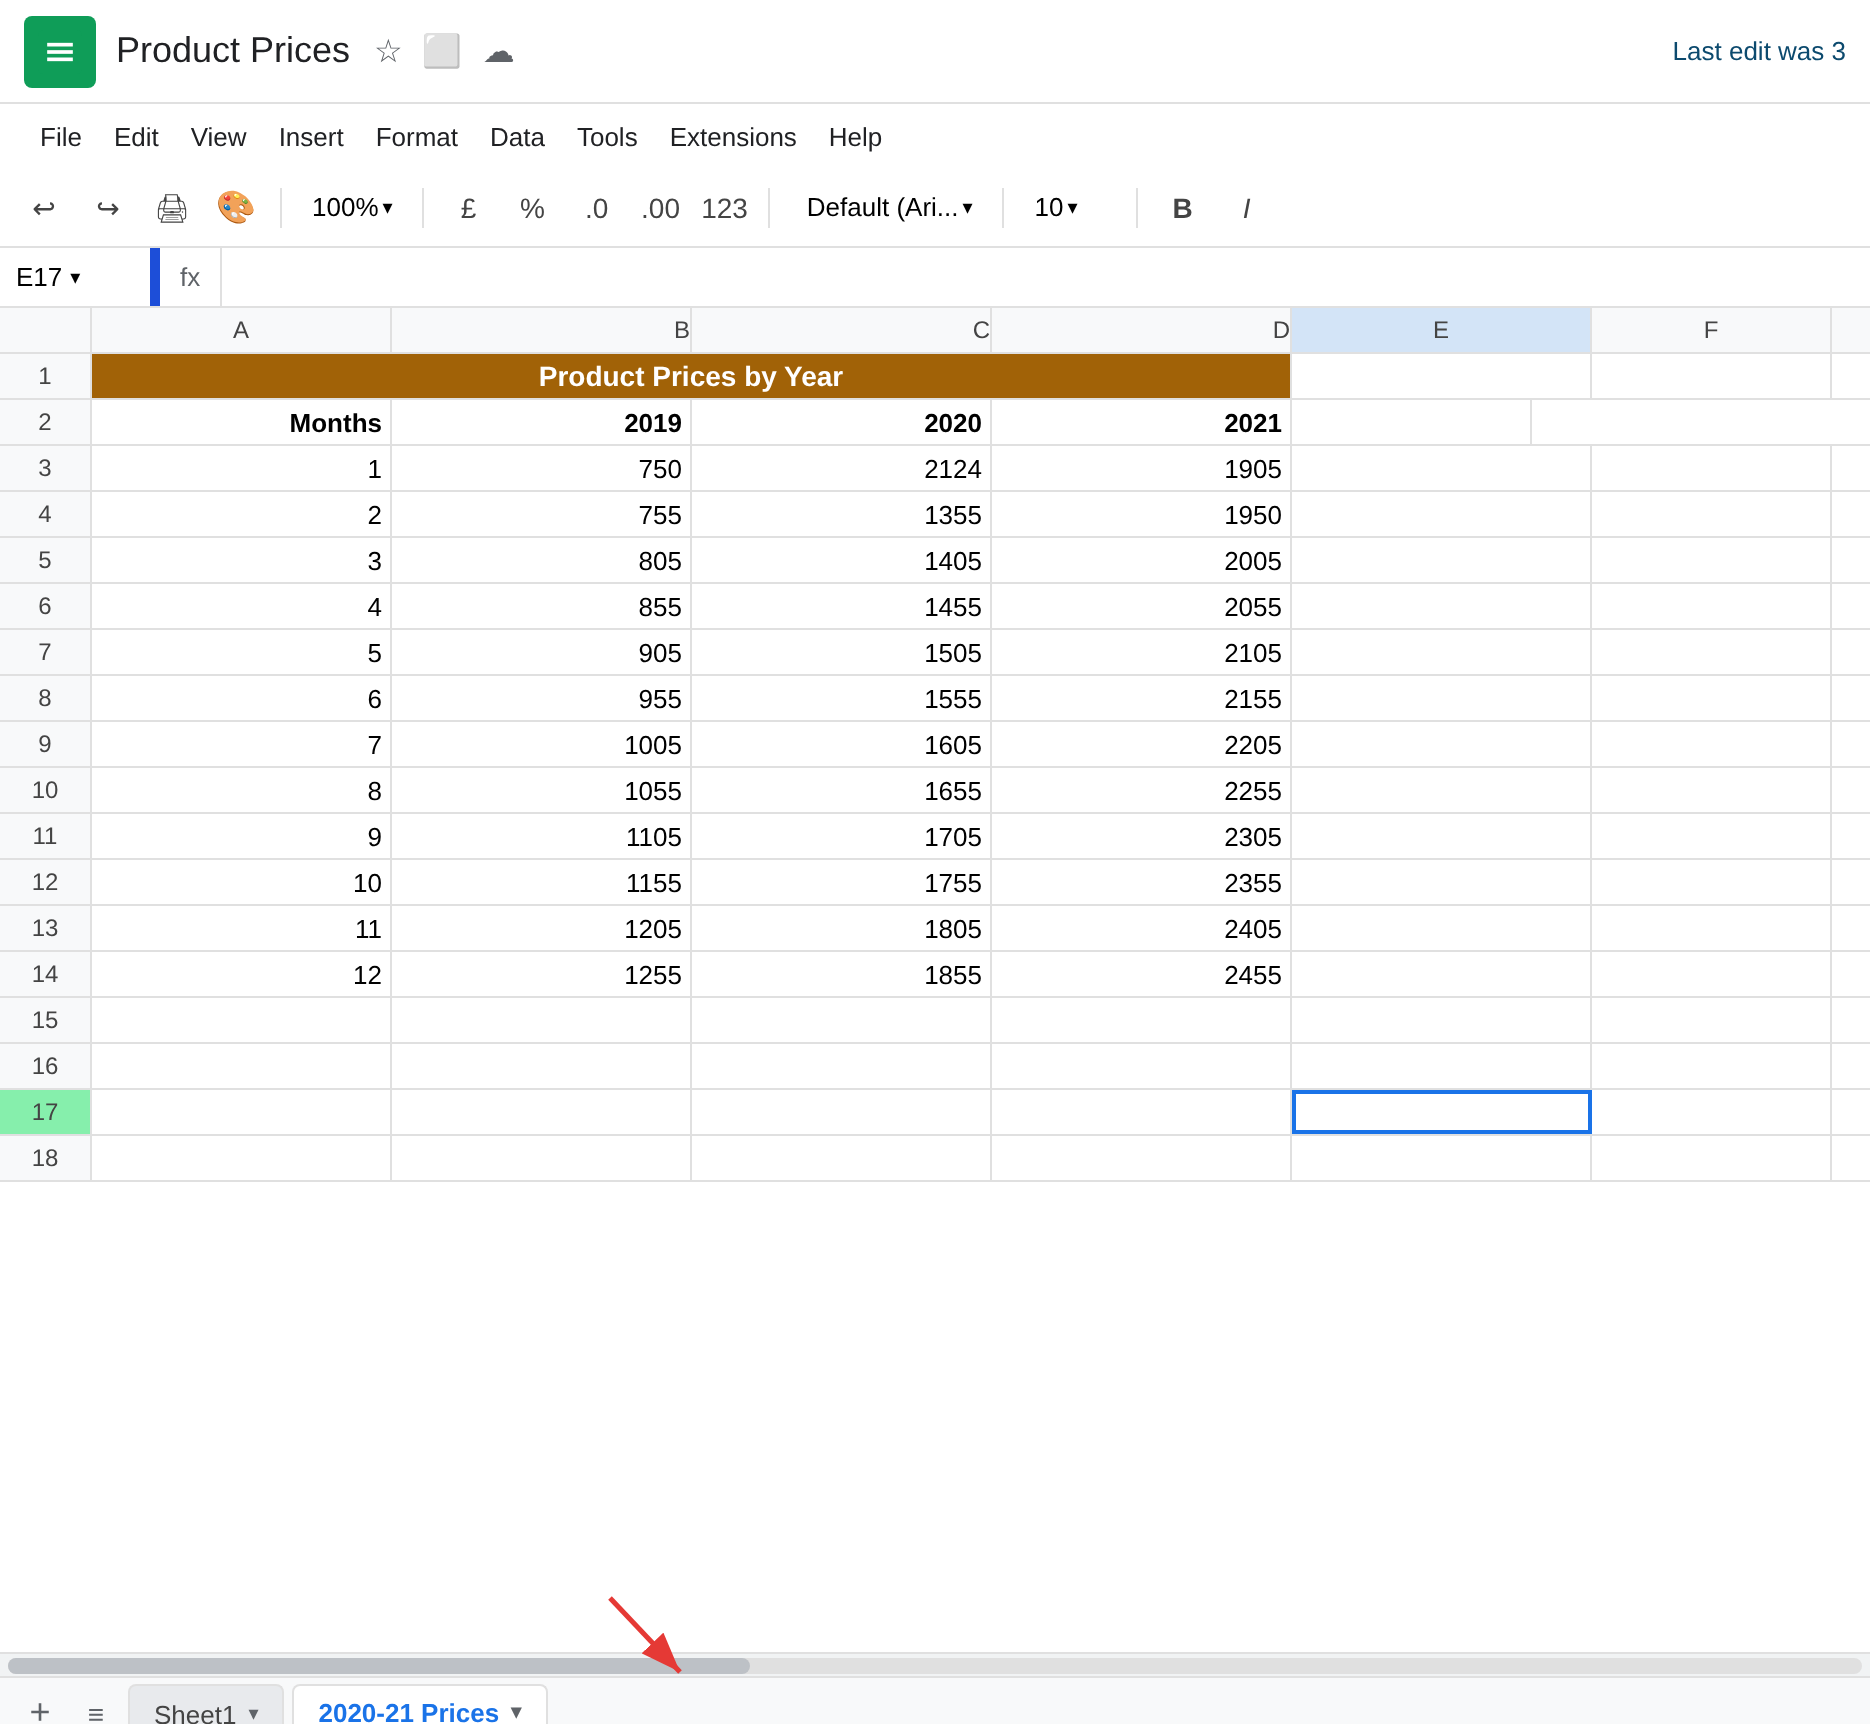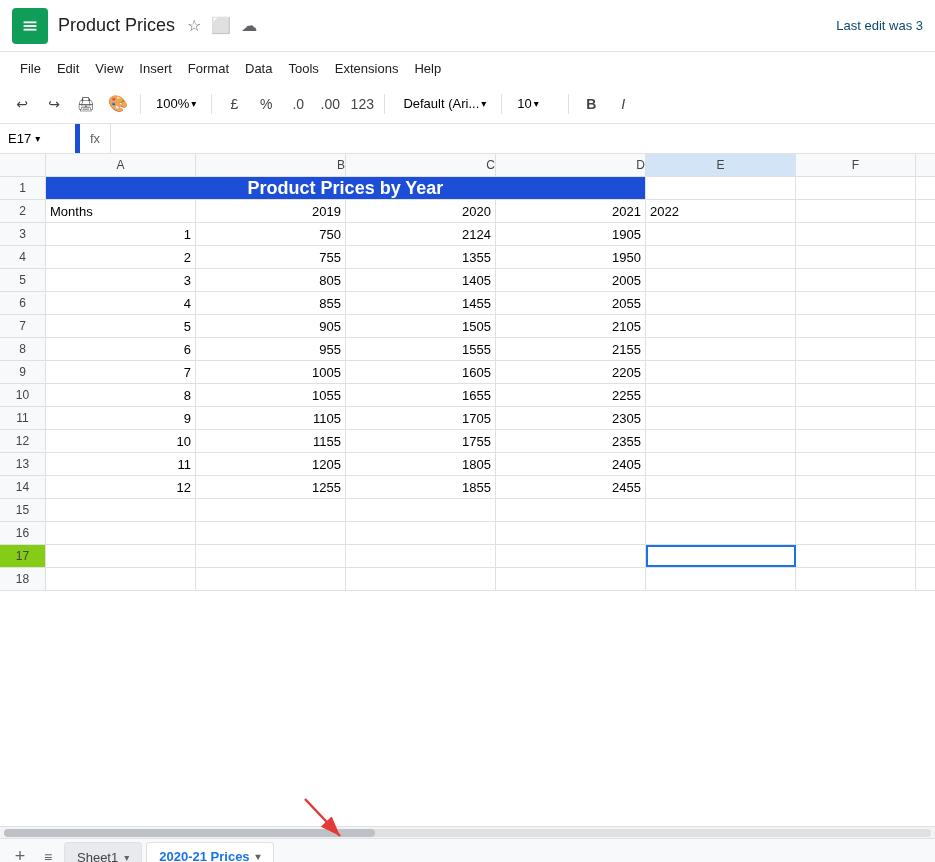--- a/index.html
+++ b/index.html
@@ -207,21 +207,21 @@
       height: 22px;
       display: flex;
       align-items: center;
       justify-content: center;
       font-size: 12px;
       color: #444;
       border-right: 1px solid #e0e0e0;
       background: #f8f9fa;
       flex-shrink: 0;
     }
-    .row-num.selected { background: #84cc16; }
+    .row-num.selected { background: #86efac; }
     .cell {
       height: 22px;
       border-right: 1px solid #e0e0e0;
       display: flex;
       align-items: center;
       padding: 0 4px;
       font-size: 13px;
       overflow: hidden;
       cursor: cell;
     }
@@ -232,29 +232,29 @@
     }
     .cell-a { width: 150px; min-width: 150px; }
     .cell-b { width: 150px; min-width: 150px; justify-content: flex-end; }
     .cell-c { width: 150px; min-width: 150px; justify-content: flex-end; }
     .cell-d { width: 150px; min-width: 150px; justify-content: flex-end; }
     .cell-e { width: 150px; min-width: 150px; }
     .cell-f { width: 120px; min-width: 120px; }
 
     
     .title-row-cell {
-      background: #1d4ed8;
+      background: #a16207;
       color: #fff;
       font-weight: bold;
-      font-size: 18px;
+      font-size: 14px;
       justify-content: flex-start;
     }
 
     
-    .header-row .cell { font-weight: normal; }
+    .header-row .cell { font-weight: bold; justify-content: flex-end; }
 
     
     .bottom-bar {
       display: flex;
       align-items: center;
       height: 36px;
       background: #f8f9fa;
       border-top: 1px solid #e0e0e0;
       padding: 0 8px;
       gap: 4px;
@@ -433,23 +433,20 @@
       </div>
       <div class="cell cell-b">
         <span>2019</span>
       </div>
       <div class="cell cell-c">
         <span>2020</span>
       </div>
       <div class="cell cell-d">
         <span>2021</span>
       </div>
-      <div class="cell cell-e">
-        <span>2022</span>
-      </div>
       <div class="cell cell-f"></div>
     </div>
 
   <div class="sheet-row">
       <div class="row-num ">3</div>
       <div class="cell cell-a" style="justify-content:flex-end;">1</div>
       <div class="cell cell-b">750</div>
       <div class="cell cell-c">2124</div>
       <div class="cell cell-d">1905</div>
       <div class="cell cell-e "></div>

